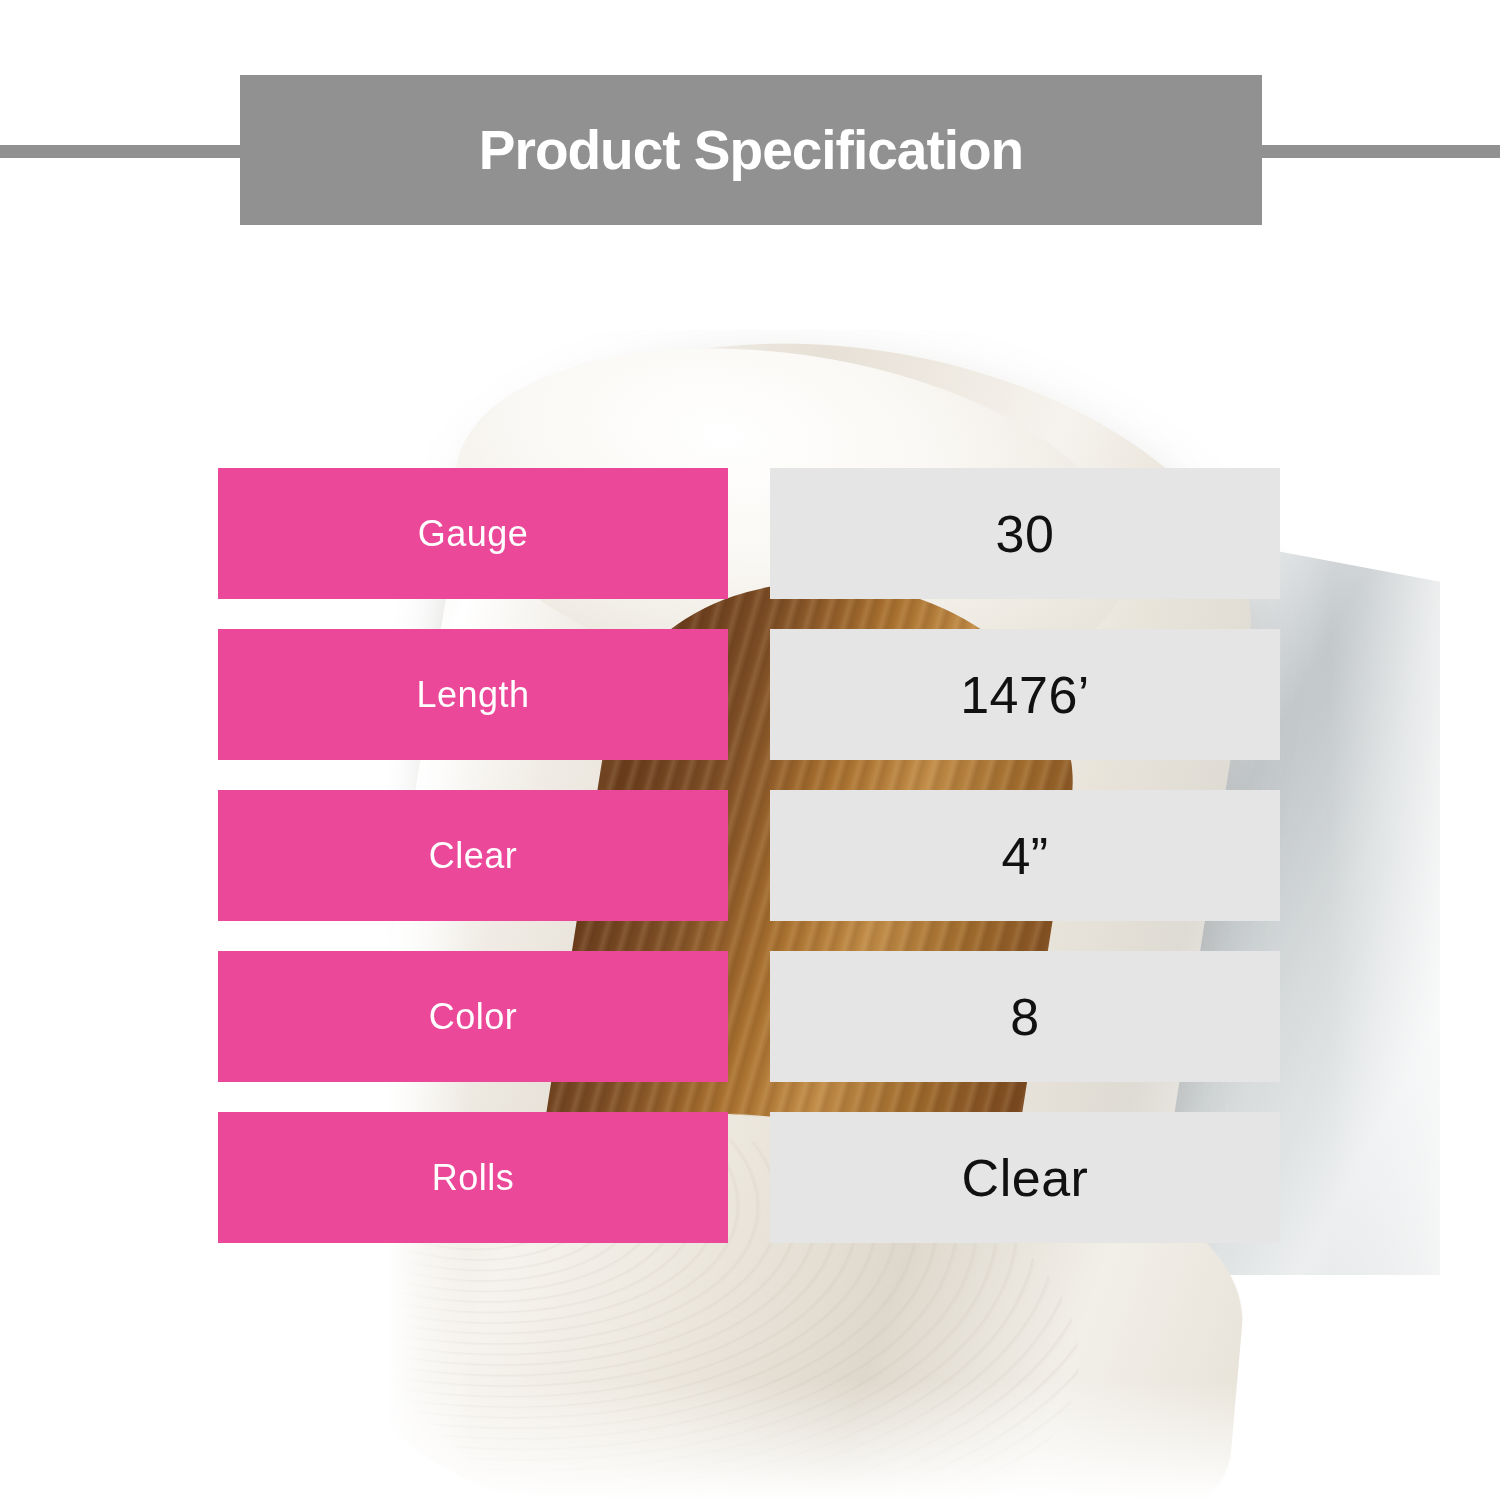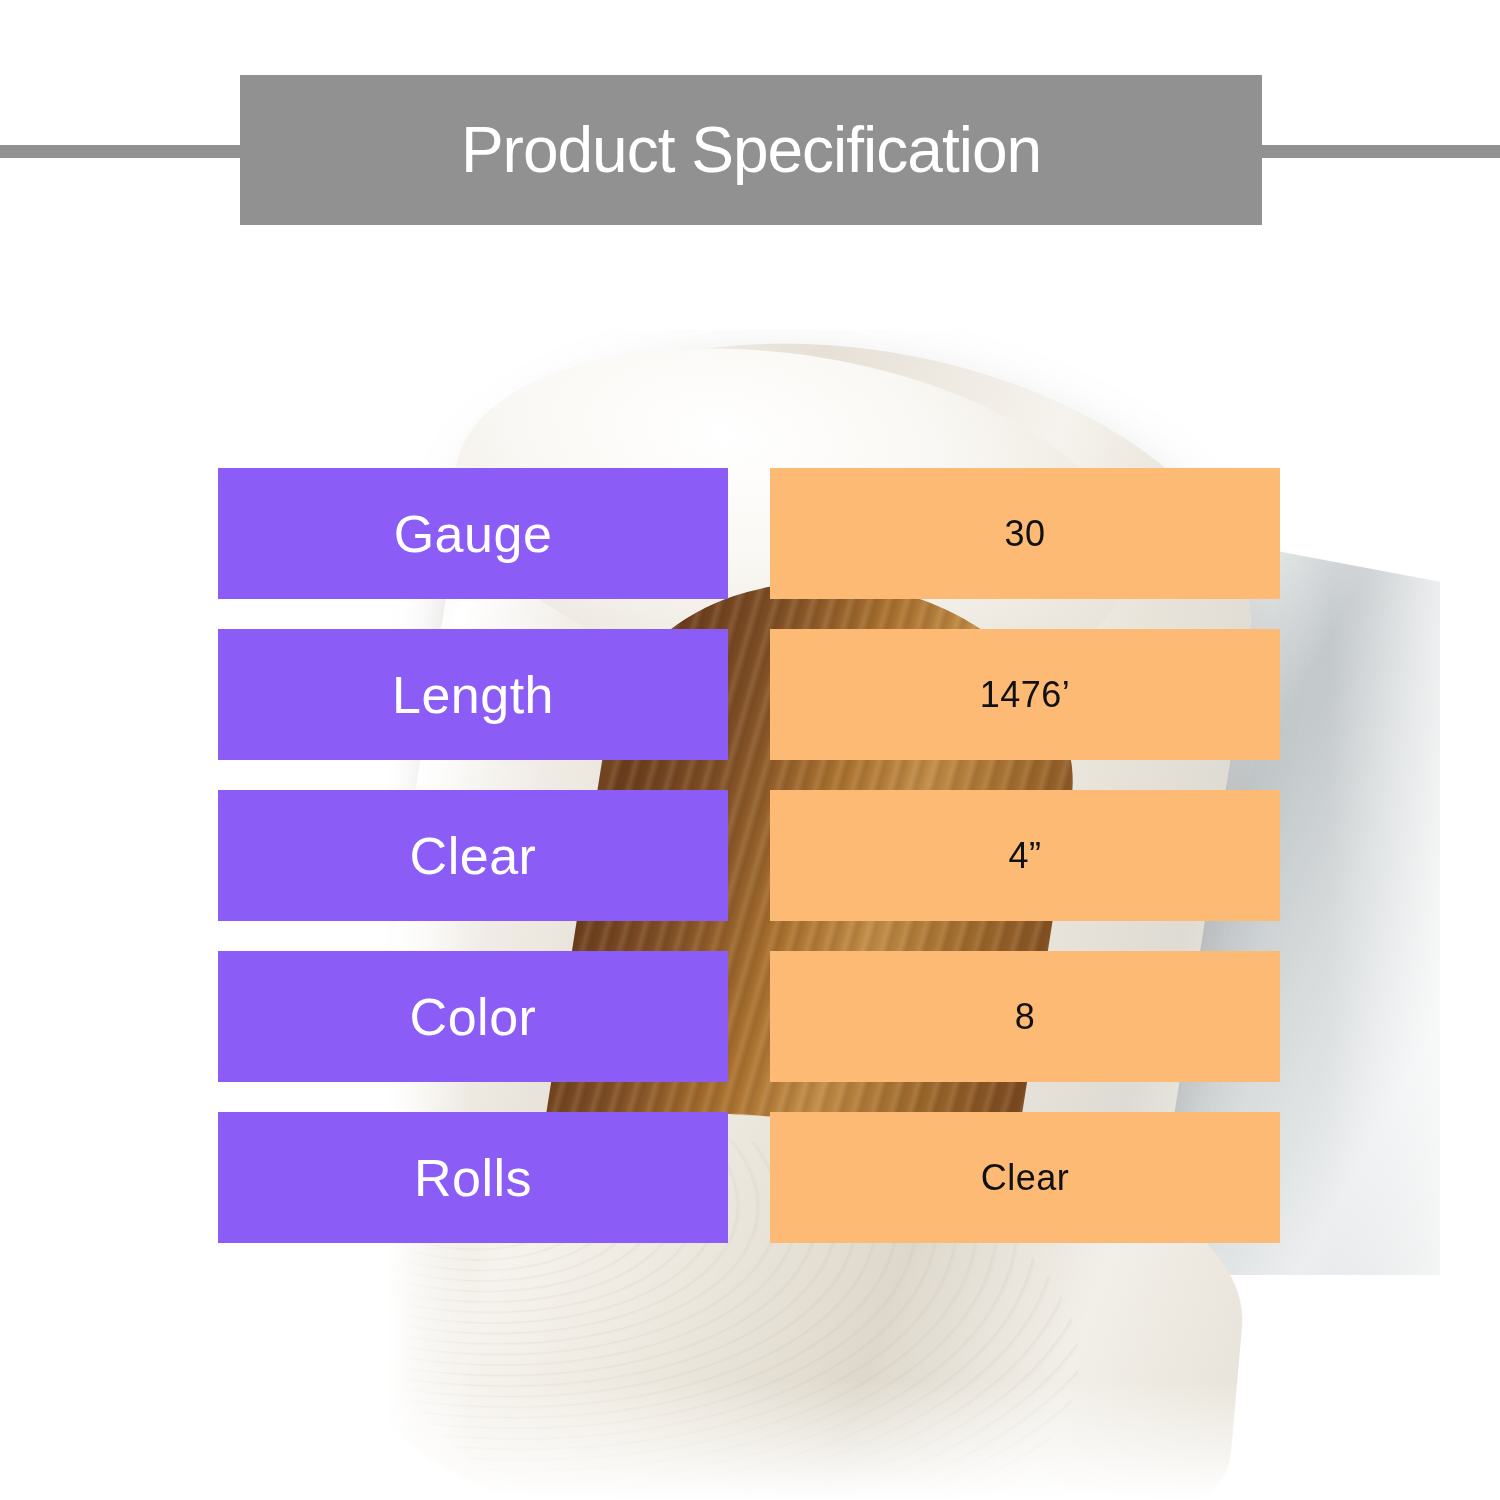--- a/index.html
+++ b/index.html
@@ -41,22 +41,22 @@
     background: #919191;
     z-index: 3;
     display: flex;
     align-items: center;
     justify-content: center;
   }
 
   #header-title {
     color: #ffffff;
     font-family: "Liberation Sans", sans-serif;
-    font-weight: normal;
-    font-size: 64px;
+    font-weight: bold;
+    font-size: 55px;
     letter-spacing: -1px;
     line-height: 1;
     white-space: nowrap;
   }
 
   
   #photo-stage {
     position: absolute;
     left: 0;
     top: 300px;
@@ -290,44 +290,44 @@
     height: 131px;
     margin-bottom: 30px;
   }
 
   .spec-label {
     position: absolute;
     left: 0;
     top: 0;
     width: 510px;
     height: 131px;
-    background: #8b5cf6;
+    background: #ec4899;
     display: flex;
     align-items: center;
     justify-content: center;
     color: #ffffff;
     font-family: "Liberation Sans", sans-serif;
-    font-size: 52px;
+    font-size: 36px;
     font-weight: 400;
     letter-spacing: 0.5px;
   }
 
   .spec-value {
     position: absolute;
     left: 552px;
     top: 0;
     width: 510px;
     height: 131px;
-    background: #fdba74;
+    background: #e5e5e5;
     display: flex;
     align-items: center;
     justify-content: center;
     color: #111111;
     font-family: "Liberation Sans", sans-serif;
-    font-size: 36px;
+    font-size: 52px;
     font-weight: 400;
     letter-spacing: 0.5px;
   }
 </style>
 </head>
 <body>
 
 <div id="page">
 
   <div id="photo-stage">

